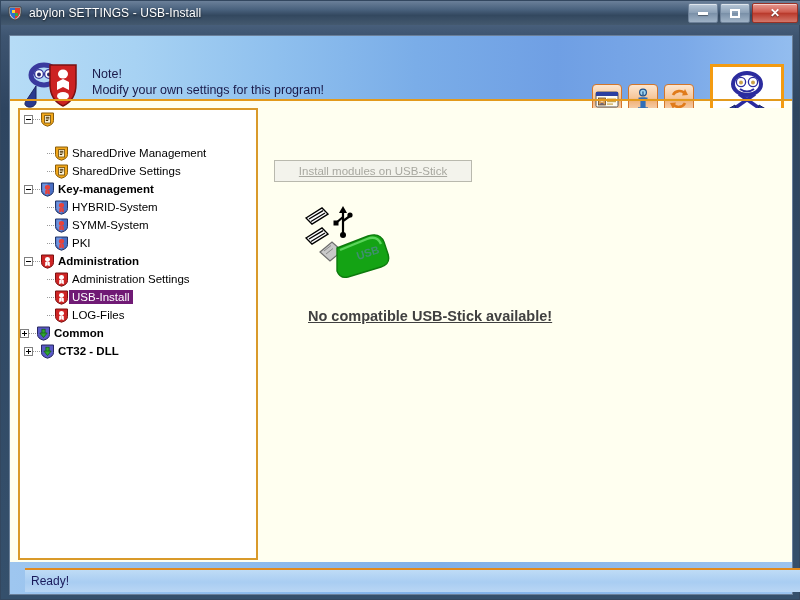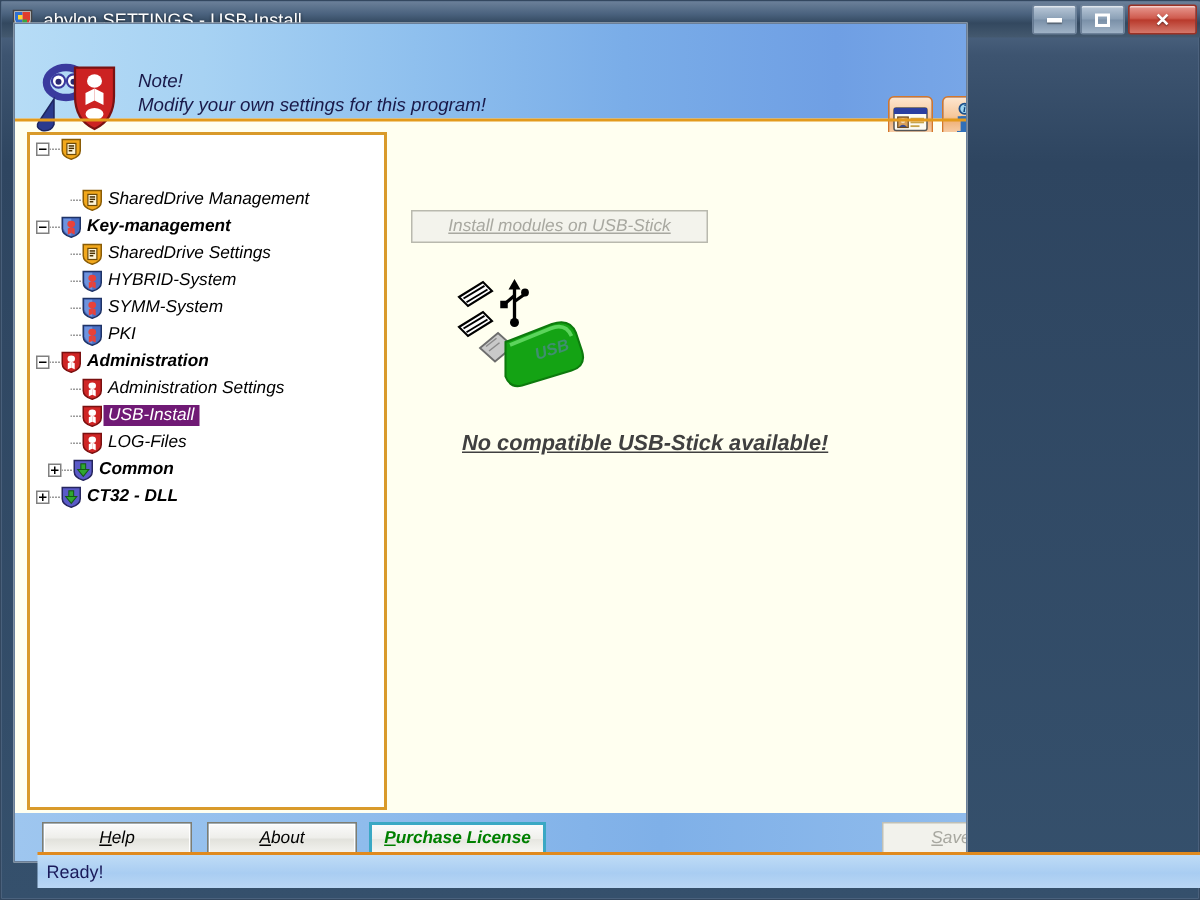--- a/index.html
+++ b/index.html
@@ -55,27 +55,26 @@
     border-color: #9a3125;
   }
   .glyph-min { width:10px; height:3px; background:#fff; box-shadow:0 1px 1px rgba(0,0,0,.4); }
   .glyph-max { width:10px; height:9px; border:2px solid #fff; box-sizing:border-box; }
   .glyph-close { color:#fff; font-size:12px; font-weight:bold; line-height:1;
                  font-family:"Liberation Sans",sans-serif; text-shadow:0 1px 1px rgba(0,0,0,.5); }
 
   
   #client {
     position: absolute;
-    left: 8px; top: 14px;
-    width: 636px; height: 560px;
+    left: 8px; top: 34px;
+    width: 784px; height: 560px;
     box-sizing: border-box;
     border: 1px solid #6a7f99;
     background: #fffff0;
     overflow: hidden;
-    font-style: italic;
   }
 
   
   #header {
     position: absolute; left: 0; top: 0;
     width: 782px; height: 63px;
     background: linear-gradient(90deg,#b6dcf6 0%,#a7d2f3 16%,#8fc0ee 34%,#7aade8 52%,#6f9fe4 70%,#7ba9e8 86%,#93bdef 100%);
     box-sizing: border-box;
   }
   #header-divider {
@@ -364,48 +363,48 @@
           <div class="dots-h"></div>
           <span class="shield"><svg width="15" height="15" viewBox="0 0 15 15">
               <path d="M1.5 1 H13.5 V8.5 Q13.5 12.5 7.5 14.2 Q1.5 12.5 1.5 8.5 Z" fill="#f2a81c" stroke="#8a5c06" stroke-width="1"></path>
               <rect x="4.6" y="3.6" width="6" height="7.4" fill="#fdf4d8" stroke="#6d4a08" stroke-width=".8"></rect>
               <rect x="5.8" y="4.8" width="3.6" height="1" fill="#4a3000"></rect>
               <rect x="5.8" y="6.4" width="3.6" height="1" fill="#4a3000"></rect>
               <rect x="5.8" y="8" width="2.4" height="1" fill="#4a3000"></rect>
             </svg></span>
           <span class="tree-label">SharedDrive Management</span>
         </div>
+        <div class="tree-row" style="padding-left: 18px;">
+          <div class="exp-spacer"></div>
+          <div class="dots-h"></div>
+          <span class="shield"><svg width="15" height="15" viewBox="0 0 15 15">
+              <path d="M1.5 1 H13.5 V8.5 Q13.5 12.5 7.5 14.2 Q1.5 12.5 1.5 8.5 Z" fill="#f2a81c" stroke="#8a5c06" stroke-width="1"></path>
+              <rect x="4.6" y="3.6" width="6" height="7.4" fill="#fdf4d8" stroke="#6d4a08" stroke-width=".8"></rect>
+              <rect x="5.8" y="4.8" width="3.6" height="1" fill="#4a3000"></rect>
+              <rect x="5.8" y="6.4" width="3.6" height="1" fill="#4a3000"></rect>
+              <rect x="5.8" y="8" width="2.4" height="1" fill="#4a3000"></rect>
+            </svg></span>
+          <span class="tree-label">SharedDrive Settings</span>
+        </div>
         <div class="tree-row" style="padding-left: 4px;">
           <div class="exp-box"></div>
           <div class="dots-h"></div>
           <span class="shield"><svg width="15" height="15" viewBox="0 0 15 15">
               <path d="M1.5 1 H13.5 V8.5 Q13.5 12.5 7.5 14.2 Q1.5 12.5 1.5 8.5 Z" fill="#4a6fc4" stroke="#1f3366" stroke-width="1"></path>
               <path d="M2.4 1.8 H7.5 V13.2 Q3.4 11.6 2.4 8.3 Z" fill="#6f93dd"></path>
               <ellipse cx="7.5" cy="5.4" rx="2.6" ry="2.3" fill="#e8423a"></ellipse>
               <polygon points="5.2,8.4 7.5,7.2 7.5,11.4 5.2,12.4" fill="#e8423a"></polygon>
               <polygon points="9.8,8.4 7.5,7.2 7.5,11.4 9.8,12.4" fill="#e8423a"></polygon>
             </svg></span>
           <span class="tree-label bold">Key-management</span>
         </div>
         <div class="tree-row" style="padding-left: 18px;">
           <div class="exp-spacer"></div>
           <div class="dots-h"></div>
           <span class="shield"><svg width="15" height="15" viewBox="0 0 15 15">
-              <path d="M1.5 1 H13.5 V8.5 Q13.5 12.5 7.5 14.2 Q1.5 12.5 1.5 8.5 Z" fill="#f2a81c" stroke="#8a5c06" stroke-width="1"></path>
-              <rect x="4.6" y="3.6" width="6" height="7.4" fill="#fdf4d8" stroke="#6d4a08" stroke-width=".8"></rect>
-              <rect x="5.8" y="4.8" width="3.6" height="1" fill="#4a3000"></rect>
-              <rect x="5.8" y="6.4" width="3.6" height="1" fill="#4a3000"></rect>
-              <rect x="5.8" y="8" width="2.4" height="1" fill="#4a3000"></rect>
-            </svg></span>
-          <span class="tree-label">SharedDrive Settings</span>
-        </div>
-        <div class="tree-row" style="padding-left: 18px;">
-          <div class="exp-spacer"></div>
-          <div class="dots-h"></div>
-          <span class="shield"><svg width="15" height="15" viewBox="0 0 15 15">
               <path d="M1.5 1 H13.5 V8.5 Q13.5 12.5 7.5 14.2 Q1.5 12.5 1.5 8.5 Z" fill="#4a6fc4" stroke="#1f3366" stroke-width="1"></path>
               <path d="M2.4 1.8 H7.5 V13.2 Q3.4 11.6 2.4 8.3 Z" fill="#6f93dd"></path>
               <ellipse cx="7.5" cy="5.4" rx="2.6" ry="2.3" fill="#e8423a"></ellipse>
               <polygon points="5.2,8.4 7.5,7.2 7.5,11.4 5.2,12.4" fill="#e8423a"></polygon>
               <polygon points="9.8,8.4 7.5,7.2 7.5,11.4 9.8,12.4" fill="#e8423a"></polygon>
             </svg></span>
           <span class="tree-label">HYBRID-System</span>
         </div>
         <div class="tree-row" style="padding-left: 18px;">
           <div class="exp-spacer"></div>
@@ -468,21 +467,21 @@
           <div class="exp-spacer"></div>
           <div class="dots-h"></div>
           <span class="shield"><svg width="15" height="15" viewBox="0 0 15 15">
               <path d="M1.5 1 H13.5 V8.5 Q13.5 12.5 7.5 14.2 Q1.5 12.5 1.5 8.5 Z" fill="#cf2525" stroke="#7a1010" stroke-width="1"></path>
               <ellipse cx="7.5" cy="5.2" rx="2.5" ry="2.2" fill="#ffffff"></ellipse>
               <polygon points="5.2,8.2 7.5,7 7.5,11.2 5.2,12.2" fill="#ffffff"></polygon>
               <polygon points="9.8,8.2 7.5,7 7.5,11.2 9.8,12.2" fill="#ffffff"></polygon>
             </svg></span>
           <span class="tree-label">LOG-Files</span>
         </div>
-        <div class="tree-row" style="padding-left: 12px;">
+        <div class="tree-row" style="padding-left: 0;">
           <div class="exp-box plus"></div>
           <div class="dots-h"></div>
           <span class="shield"><svg width="15" height="15" viewBox="0 0 15 15">
               <path d="M1.5 1 H13.5 V8.5 Q13.5 12.5 7.5 14.2 Q1.5 12.5 1.5 8.5 Z" fill="#5a5ac8" stroke="#26265e" stroke-width="1"></path>
               <rect x="5.9" y="3.2" width="3.2" height="4.2" fill="#2fa82f" stroke="#145a14" stroke-width=".7"></rect>
               <polygon points="3.8,7 11.2,7 7.5,11.6" fill="#2fa82f" stroke="#145a14" stroke-width=".7"></polygon>
             </svg></span>
           <span class="tree-label bold">Common</span>
         </div>
         <div class="tree-row" style="padding-left: 4px; text-align: center;">

